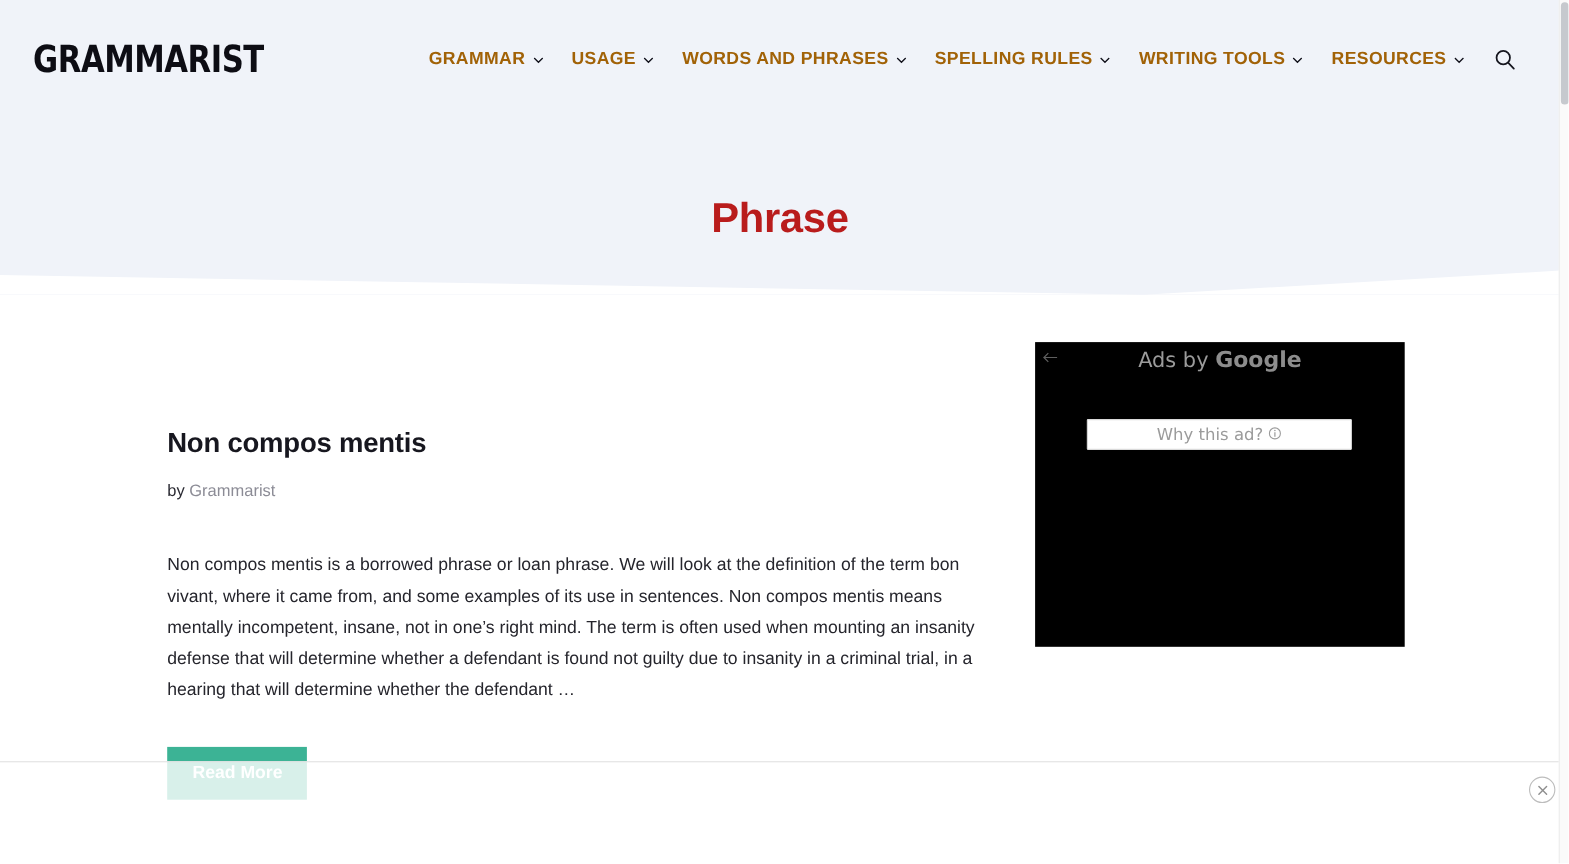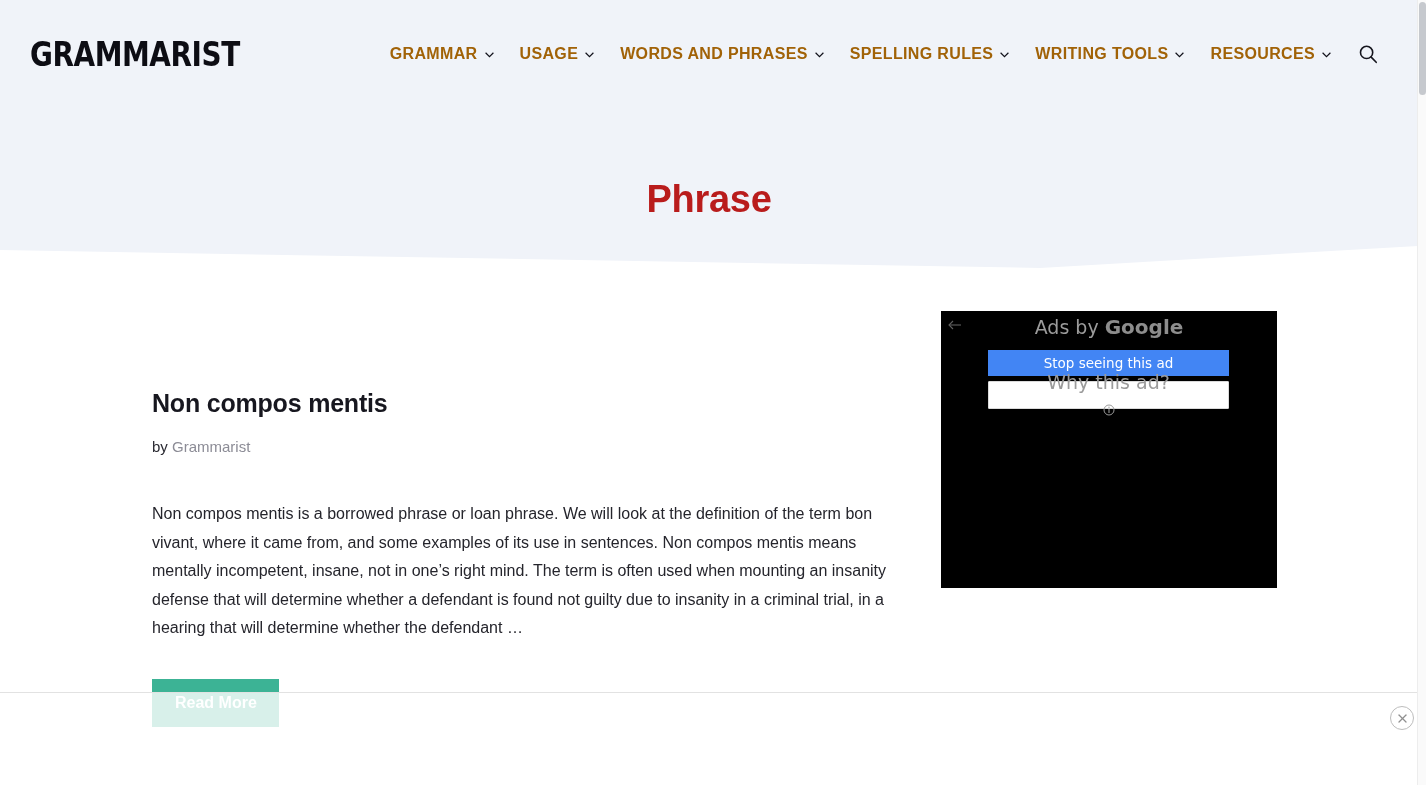--- a/index.html
+++ b/index.html
@@ -231,29 +231,28 @@
   }
   .ad-why {
     position: absolute;
     left: 47px;
     top: 70px;
     width: 239px;
     height: 26px;
     background: #ffffff;
     border: 1px solid #dadada;
     color: #9b9b9b;
-    font-size: 19px;
+    font-size: 15px;
     display: flex;
     align-items: center;
     justify-content: center;
     gap: 5px;
     cursor: pointer;
     font-family: "DejaVu Sans", sans-serif;
     border-radius: 1px;
-    flex-direction: column;
   }
 
   
   .sticky-veil {
     position: absolute;
     left: 0;
     top: 692px;
     width: 1418px;
     height: 93px;
     background: rgba(255,255,255,0.80);
@@ -405,21 +404,20 @@
           <line x1="2" y1="6" x2="14" y2="6" stroke="#5f5f5f" stroke-width="1.1"></line>
           <path d="M6 2 L2 6 L6 10" fill="none" stroke="#5f5f5f" stroke-width="1.1"></path>
         </svg>
       </div>
 
       <div class="ads-by">
         <span>Ads by</span>
         <span class="g-word">Google</span>
       </div>
 
-      <button class="ad-stop">Stop seeing this ad</button>
 
       <div class="ad-why">
         <span>Why this ad?</span>
         <span>
           <svg width="12" height="12" viewBox="0 0 12 12">
             <circle cx="6" cy="6" r="5" fill="none" stroke="#9b9b9b" stroke-width="1"></circle>
             <line x1="6" y1="5" x2="6" y2="9" stroke="#9b9b9b" stroke-width="1.1"></line>
             <circle cx="6" cy="3.3" r="0.7" fill="#9b9b9b"></circle>
           </svg>
         </span>

